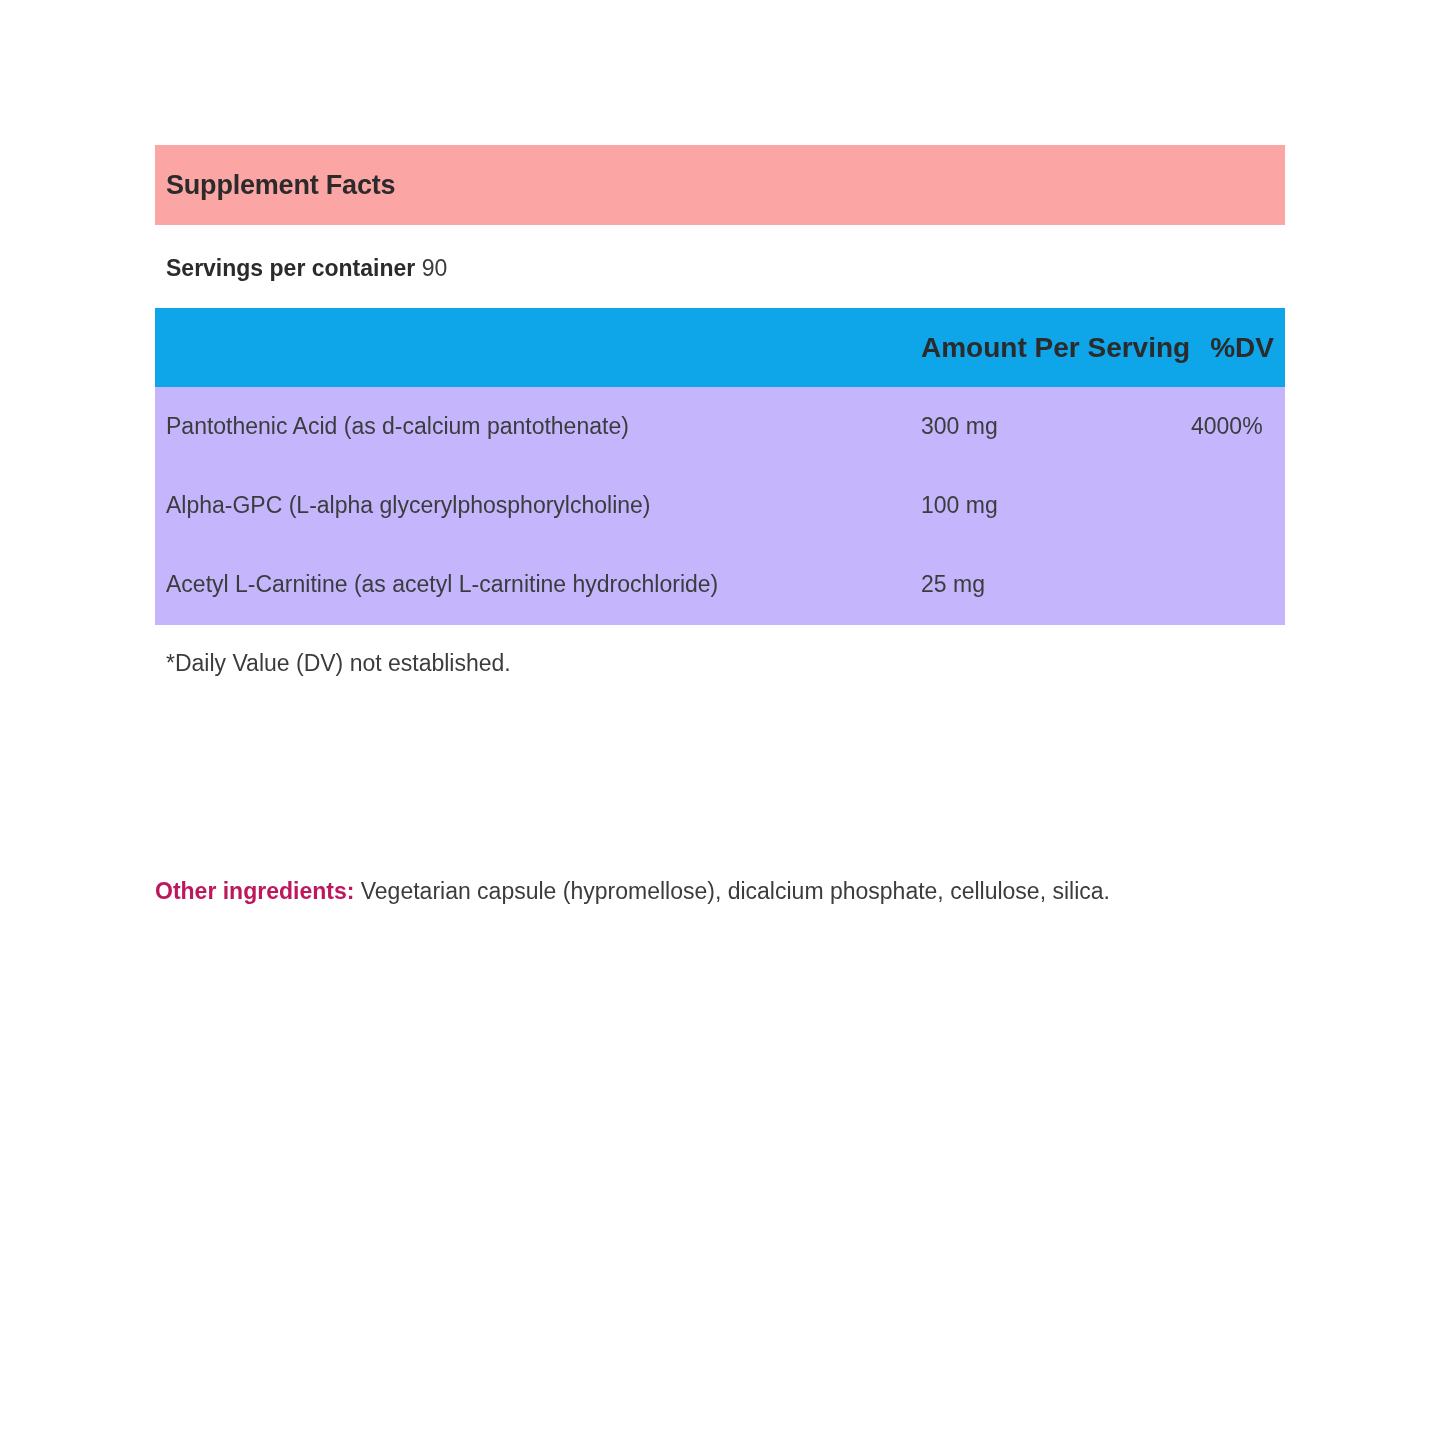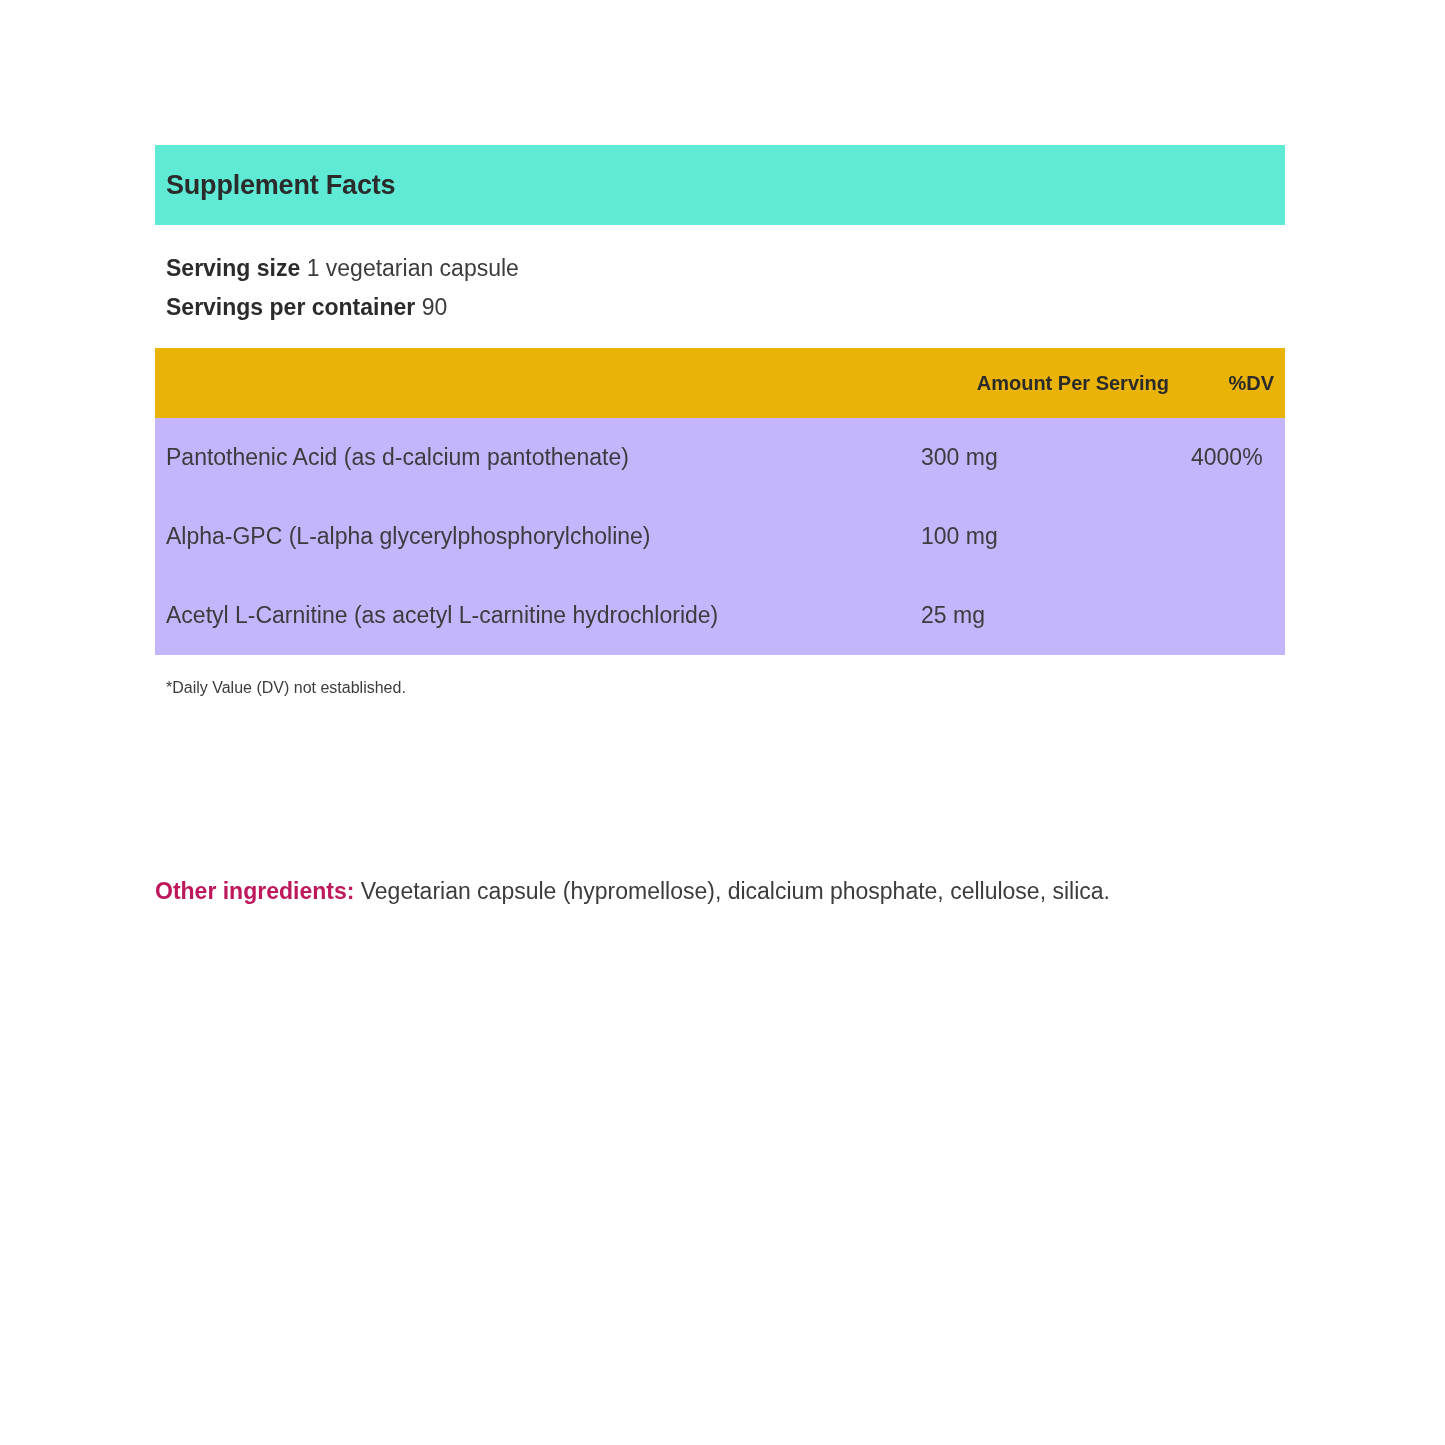--- a/index.html
+++ b/index.html
@@ -25,21 +25,21 @@
 
   
   .sf-panel {
     position: absolute;
     left: 155px;
     top: 145px;
     width: 1130px;
   }
 
   .sf-title-band {
-    background: #5eead4;
+    background: #fca5a5;
     padding: 26px 11px 24px 11px;
     box-sizing: border-box;
   }
   .sf-title {
     font-size: 27px;
     font-weight: bold;
     color: #2b2b2b;
     letter-spacing: -0.2px;
     line-height: 1.1;
   }
@@ -63,22 +63,22 @@
   table.sf-table {
     width: 1130px;
     border-collapse: collapse;
     table-layout: fixed;
   }
   table.sf-table col.c-name  { width: 755px; }
   table.sf-table col.c-amt   { width: 270px; }
   table.sf-table col.c-dv    { width: 105px; }
 
   table.sf-table thead th {
-    background: #eab308;
-    font-size: 20px;
+    background: #0ea5e9;
+    font-size: 28px;
     font-weight: bold;
     color: #2b2b2b;
     text-align: right;
     padding: 24px 11px 23px 11px;
     vertical-align: middle;
     white-space: nowrap;
   }
   table.sf-table thead th.c-name-h {
     text-align: left;
   }
@@ -98,21 +98,21 @@
   table.sf-table tbody tr.shade td {
     background: #c4b5fd;
   }
   table.sf-table tbody tr.plain td {
     background: #c4b5fd;
   }
   .sci { font-style: italic; }
 
   .sf-footnote {
     padding: 22px 11px 0 11px;
-    font-size: 16px;
+    font-size: 23px;
     line-height: 1.4;
     color: #3c3c3c;
     box-sizing: border-box;
   }
 
   
   .other-ing {
     position: absolute;
     left: 155px;
     top: 875px;
@@ -131,23 +131,20 @@
 
 <div class="page">
 
   <div class="sf-panel">
 
     <div class="sf-title-band">
       <div class="sf-title">Supplement Facts</div>
     </div>
 
     <div class="sf-serving">
-      <div class="sf-serving-line">
-        <span class="lbl">Serving size</span><span> </span><span>1 vegetarian capsule</span>
-      </div>
       <div class="sf-serving-line">
         <span class="lbl">Servings per container</span><span> </span><span>90</span>
       </div>
     </div>
 
     <table class="sf-table">
       <colgroup>
         <col class="c-name">
         <col class="c-amt">
         <col class="c-dv">

